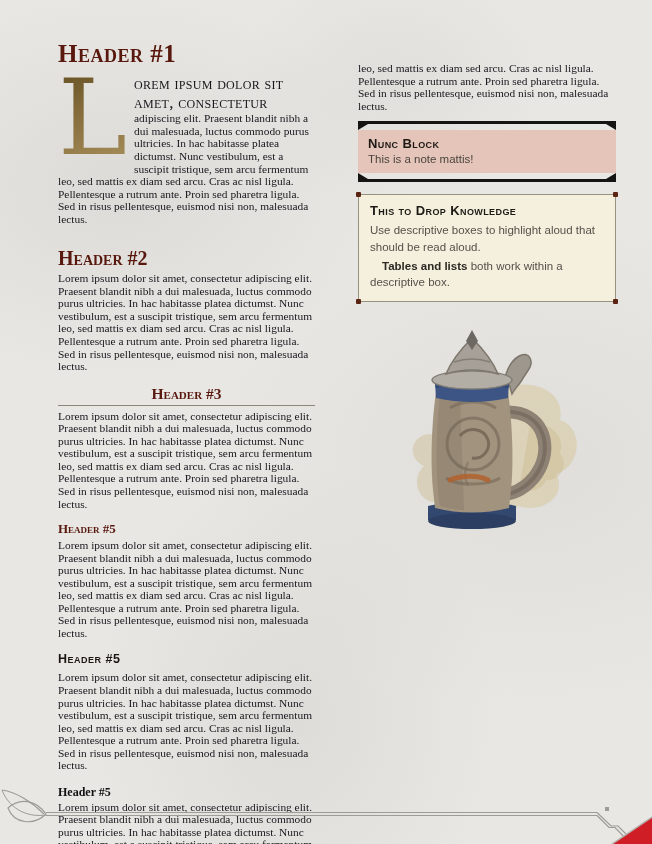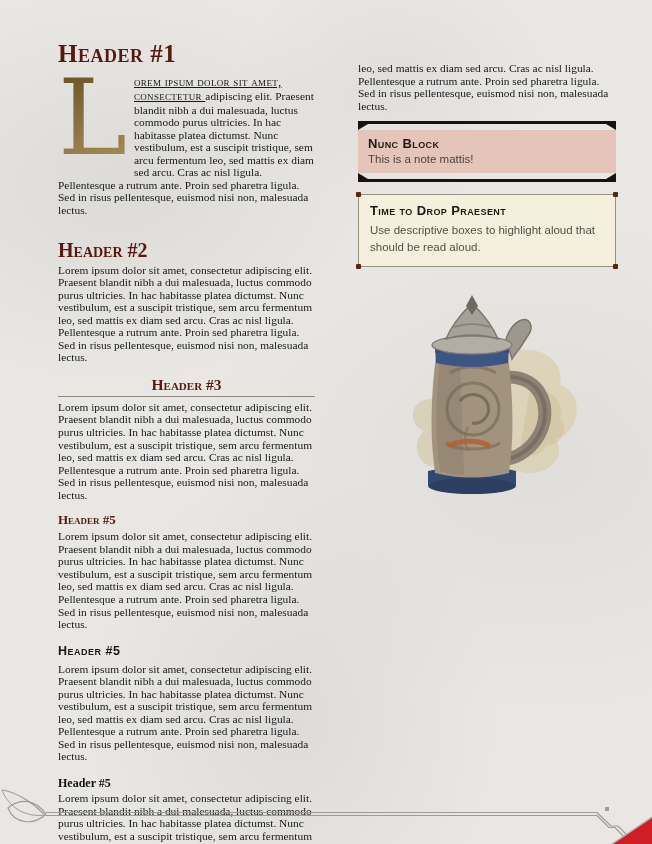--- a/index.html
+++ b/index.html
@@ -36,21 +36,21 @@
     color:#1b1812;font-size:12.5px;font-weight:700;letter-spacing:.5px;margin:13px 0 5px;
   }
   h6.hb{font-family:"Liberation Serif", serif;color:#111;font-size:12px;font-weight:700;margin:13px 0 1px;}
   .dropcap{
     float:left;width:70px;height:90px;margin:2px 6px 0 0;
     font-family:"DejaVu Serif", serif;
     font-size:104px;line-height:82px;font-weight:400;
     background:linear-gradient(160deg,#6b5526 0%,#8a7140 45%,#a8905c 100%);
     -webkit-background-clip:text;background-clip:text;color:transparent;
   }
-  .lead{font-variant:small-caps;letter-spacing:.3px;font-size:13px;text-decoration:underline;}
+  .lead{font-variant:small-caps;letter-spacing:.3px;font-size:17px;}
   
   .noteblock{margin:7px 0 12px;}
   .note-body{background:#e5c4b9;padding:6px 10px 8px;}
   .note-title{
     font-family:"Liberation Sans", sans-serif;font-variant:small-caps;
     font-weight:700;font-size:13px;color:#1d1a15;letter-spacing:.4px;margin:0 0 2px;
   }
   .note-text{font-family:"Liberation Sans", sans-serif;font-size:11.5px;color:#4a453e;margin:0;}
   .note-bar{display:block;}
   
@@ -108,22 +108,23 @@
       <svg class="note-bar" width="258" height="9" viewBox="0 0 258 9">
         <polygon points="0,9 258,9 258,0 248,6 10,6 0,0" fill="#151412"></polygon>
       </svg>
     </div>
 
     <div class="descbox">
       <div class="dot tl"></div>
       <div class="dot tr"></div>
       <div class="dot bl"></div>
       <div class="dot br"></div>
-      <p class="desc-title">Time to Drop Praesent</p>
+      <p class="desc-title">This to Drop Knowledge</p>
       <p class="desc-text">Use descriptive boxes to highlight aloud that should be read aloud.</p>
+      <p class="desc-text indent"><b>Tables and lists</b><span> both work within a descriptive box.</span></p>
     </div>
 
     <div class="illustration">
       <svg width="214" height="212" viewBox="0 0 214 212">
 
         <path d="M118,62 C150,48 186,62 180,92 C204,100 202,138 176,146 C188,168 162,186 138,178 C128,192 104,194 96,180 C84,186 70,180 72,166 C60,160 62,140 76,136 C66,116 84,96 104,100 C100,78 106,68 118,62 Z" fill="#d6c598" opacity="0.5"></path>
         <path d="M44,138 C26,130 30,104 54,106 C52,90 74,84 86,94 C96,86 112,92 110,104 L104,170 C96,186 66,188 58,174 C38,176 30,150 44,138 Z" fill="#cdbb8d" opacity="0.42"></path>
         <path d="M150,96 C170,94 186,108 180,126 C190,136 180,154 166,152 C162,164 146,166 140,156 Z" fill="#c9b684" opacity="0.35"></path>
 
         <path d="M128,84 C162,84 172,116 160,140 C152,156 138,164 128,166" fill="none" stroke="#8d8274" stroke-width="13" stroke-linecap="round"></path>

